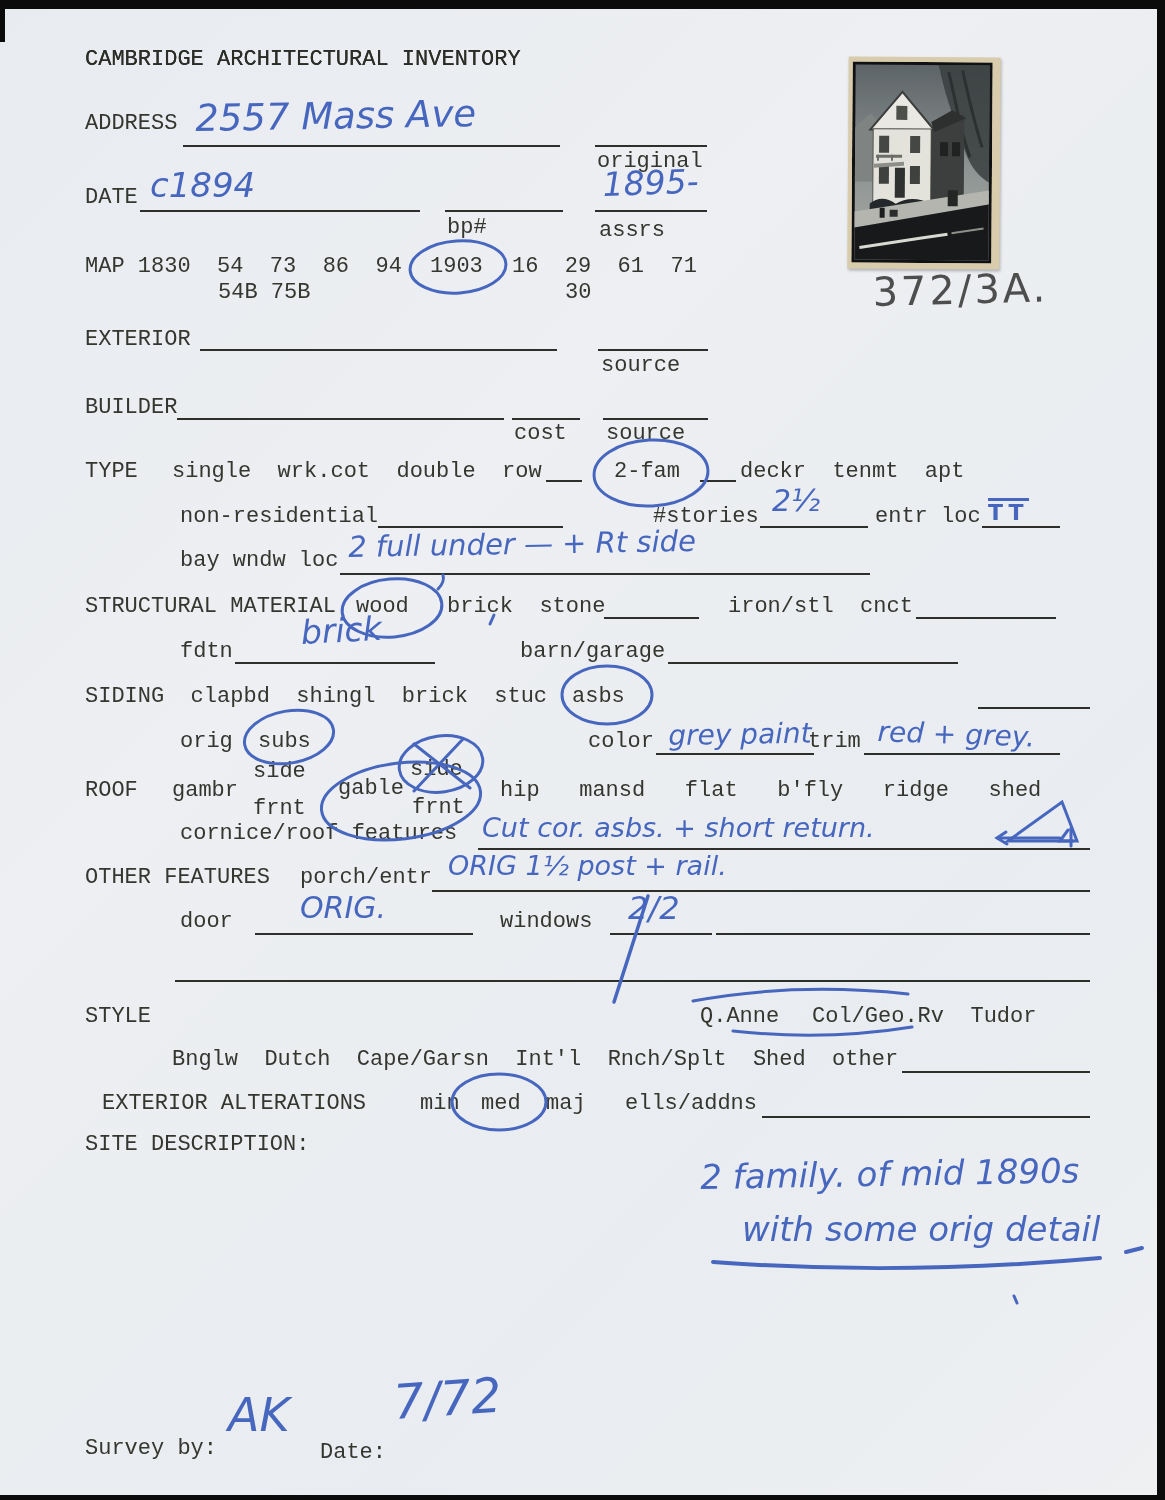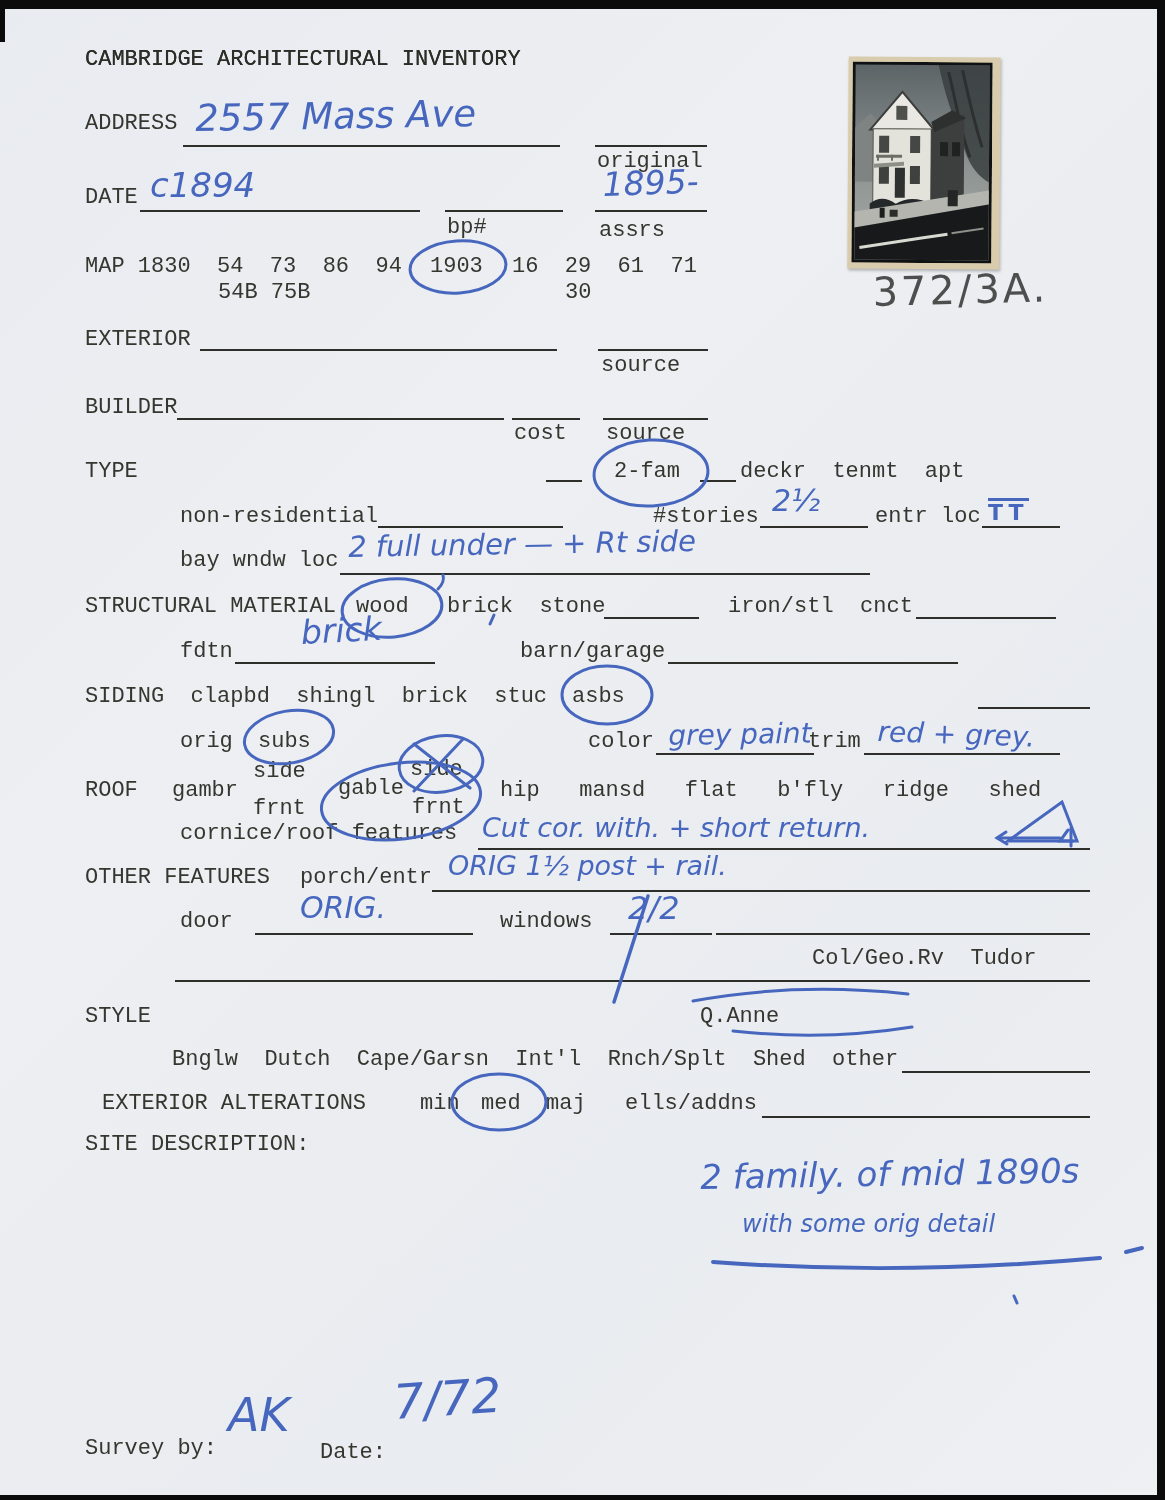--- a/index.html
+++ b/index.html
@@ -125,20 +125,21 @@
   <div class="ln" style="left:598px;top:349px;width:110px"></div>
 
   <span class="t" style="left:85px;top:396px">BUILDER</span>
   <div class="ln" style="left:177px;top:418px;width:327px"></div>
   <span class="t" style="left:514px;top:422px">cost</span>
   <div class="ln" style="left:512px;top:418px;width:68px"></div>
   <span class="t" style="left:606px;top:422px">source</span>
   <div class="ln" style="left:603px;top:418px;width:105px"></div>
 
   <span class="t" style="left:85px;top:460px">TYPE</span>
+  <span class="t" style="left:172px;top:460px">single  wrk.cot  double  row</span>
   <div class="ln" style="left:546px;top:480px;width:36px"></div>
   <span class="t" style="left:614px;top:460px">2-fam</span>
   <div class="ln" style="left:700px;top:480px;width:36px"></div>
   <span class="t" style="left:740px;top:460px">deckr  tenmt  apt</span>
 
   <span class="t" style="left:180px;top:505px">non-residential</span>
   <div class="ln" style="left:378px;top:526px;width:185px"></div>
   <span class="t" style="left:653px;top:505px">#stories</span>
   <div class="ln" style="left:760px;top:526px;width:108px"></div>
   <span class="t" style="left:875px;top:505px">entr loc</span>
@@ -189,21 +190,21 @@
   <span class="t" style="left:180px;top:910px">door</span>
   <div class="ln" style="left:255px;top:933px;width:218px"></div>
   <span class="t" style="left:500px;top:910px">windows</span>
   <div class="ln" style="left:610px;top:933px;width:102px"></div>
   <div class="ln" style="left:716px;top:933px;width:374px"></div>
 
   <div class="ln" style="left:175px;top:980px;width:915px"></div>
 
   <span class="t" style="left:85px;top:1005px">STYLE</span>
   <span class="t" style="left:700px;top:1005px">Q.Anne</span>
-  <span class="t" style="left:812px;top:947px">Col/Geo.Rv  Tudor</span>
+  <span class="t" style="left:812px;top:1005px">Col/Geo.Rv  Tudor</span>
   <span class="t" style="left:172px;top:1048px">Bnglw  Dutch  Cape/Garsn  Int'l  Rnch/Splt  Shed  other</span>
   <div class="ln" style="left:902px;top:1071px;width:188px"></div>
 
   <span class="t" style="left:102px;top:1092px">EXTERIOR ALTERATIONS</span>
   <span class="t" style="left:420px;top:1092px">min</span>
   <span class="t" style="left:481px;top:1092px">med</span>
   <span class="t" style="left:546px;top:1092px">maj</span>
   <span class="t" style="left:625px;top:1092px">ells/addns</span>
   <div class="ln" style="left:762px;top:1116px;width:328px"></div>
 
@@ -214,26 +215,26 @@
 
   <span class="hw" style="left:195px;top:100px;font-size:37px;transform:rotate(-1deg)">2557 Mass Ave</span>
   <span class="hw" style="left:150px;top:168px;font-size:34px">c1894</span>
   <span class="hw" style="left:602px;top:168px;font-size:33px;transform:rotate(-2deg)">1895-</span>
   <span class="hw" style="left:772px;top:486px;font-size:30px">2½</span>
   <span class="hw overbar" style="left:988px;top:498px;font-size:22px">TT</span>
   <span class="hw" style="left:348px;top:533px;font-size:29px;transform:rotate(-1deg)">2 full under — + Rt side</span>
   <span class="hw" style="left:300px;top:616px;font-size:33px;transform:rotate(-3deg)">brick</span>
   <span class="hw" style="left:668px;top:722px;font-size:28px;transform:rotate(-1deg)">grey paint</span>
   <span class="hw" style="left:878px;top:718px;font-size:28px;transform:rotate(2deg)">red + grey.</span>
-  <span class="hw" style="left:482px;top:814px;font-size:27px">Cut cor. with. + short return.</span>
+  <span class="hw" style="left:482px;top:814px;font-size:27px">Cut cor. asbs. + short return.</span>
   <span class="hw" style="left:448px;top:852px;font-size:27px">ORIG 1½ post + rail.</span>
   <span class="hw" style="left:300px;top:893px;font-size:30px">ORIG.</span>
   <span class="hw" style="left:628px;top:892px;font-size:32px">2/2</span>
   <span class="hw" style="left:700px;top:1160px;font-size:34px;transform:rotate(-1deg)">2 family. of mid 1890s</span>
-  <span class="hw" style="left:742px;top:1212px;font-size:24px">with some orig detail</span>
+  <span class="hw" style="left:742px;top:1212px;font-size:34px">with some orig detail</span>
   <span class="hw" style="left:228px;top:1392px;font-size:46px">AK</span>
   <span class="hw" style="left:392px;top:1378px;font-size:48px;transform:rotate(-4deg)">7/72</span>
 
   <svg class="annot" width="1165" height="1500" viewBox="0 0 1165 1500">
     <g fill="none" stroke="#4767bf" stroke-width="3" stroke-linecap="round">
       <ellipse cx="458" cy="267" rx="48" ry="26" transform="rotate(-4 458 267)"></ellipse>
       <ellipse cx="651" cy="473" rx="57" ry="33" transform="rotate(-3 651 473)"></ellipse>
       <ellipse cx="392" cy="608" rx="50" ry="29" transform="rotate(-5 392 608)"></ellipse>
       <path d="M438 589 q7 -7 5 -14"></path>
       <ellipse cx="607" cy="695" rx="45" ry="29"></ellipse>

